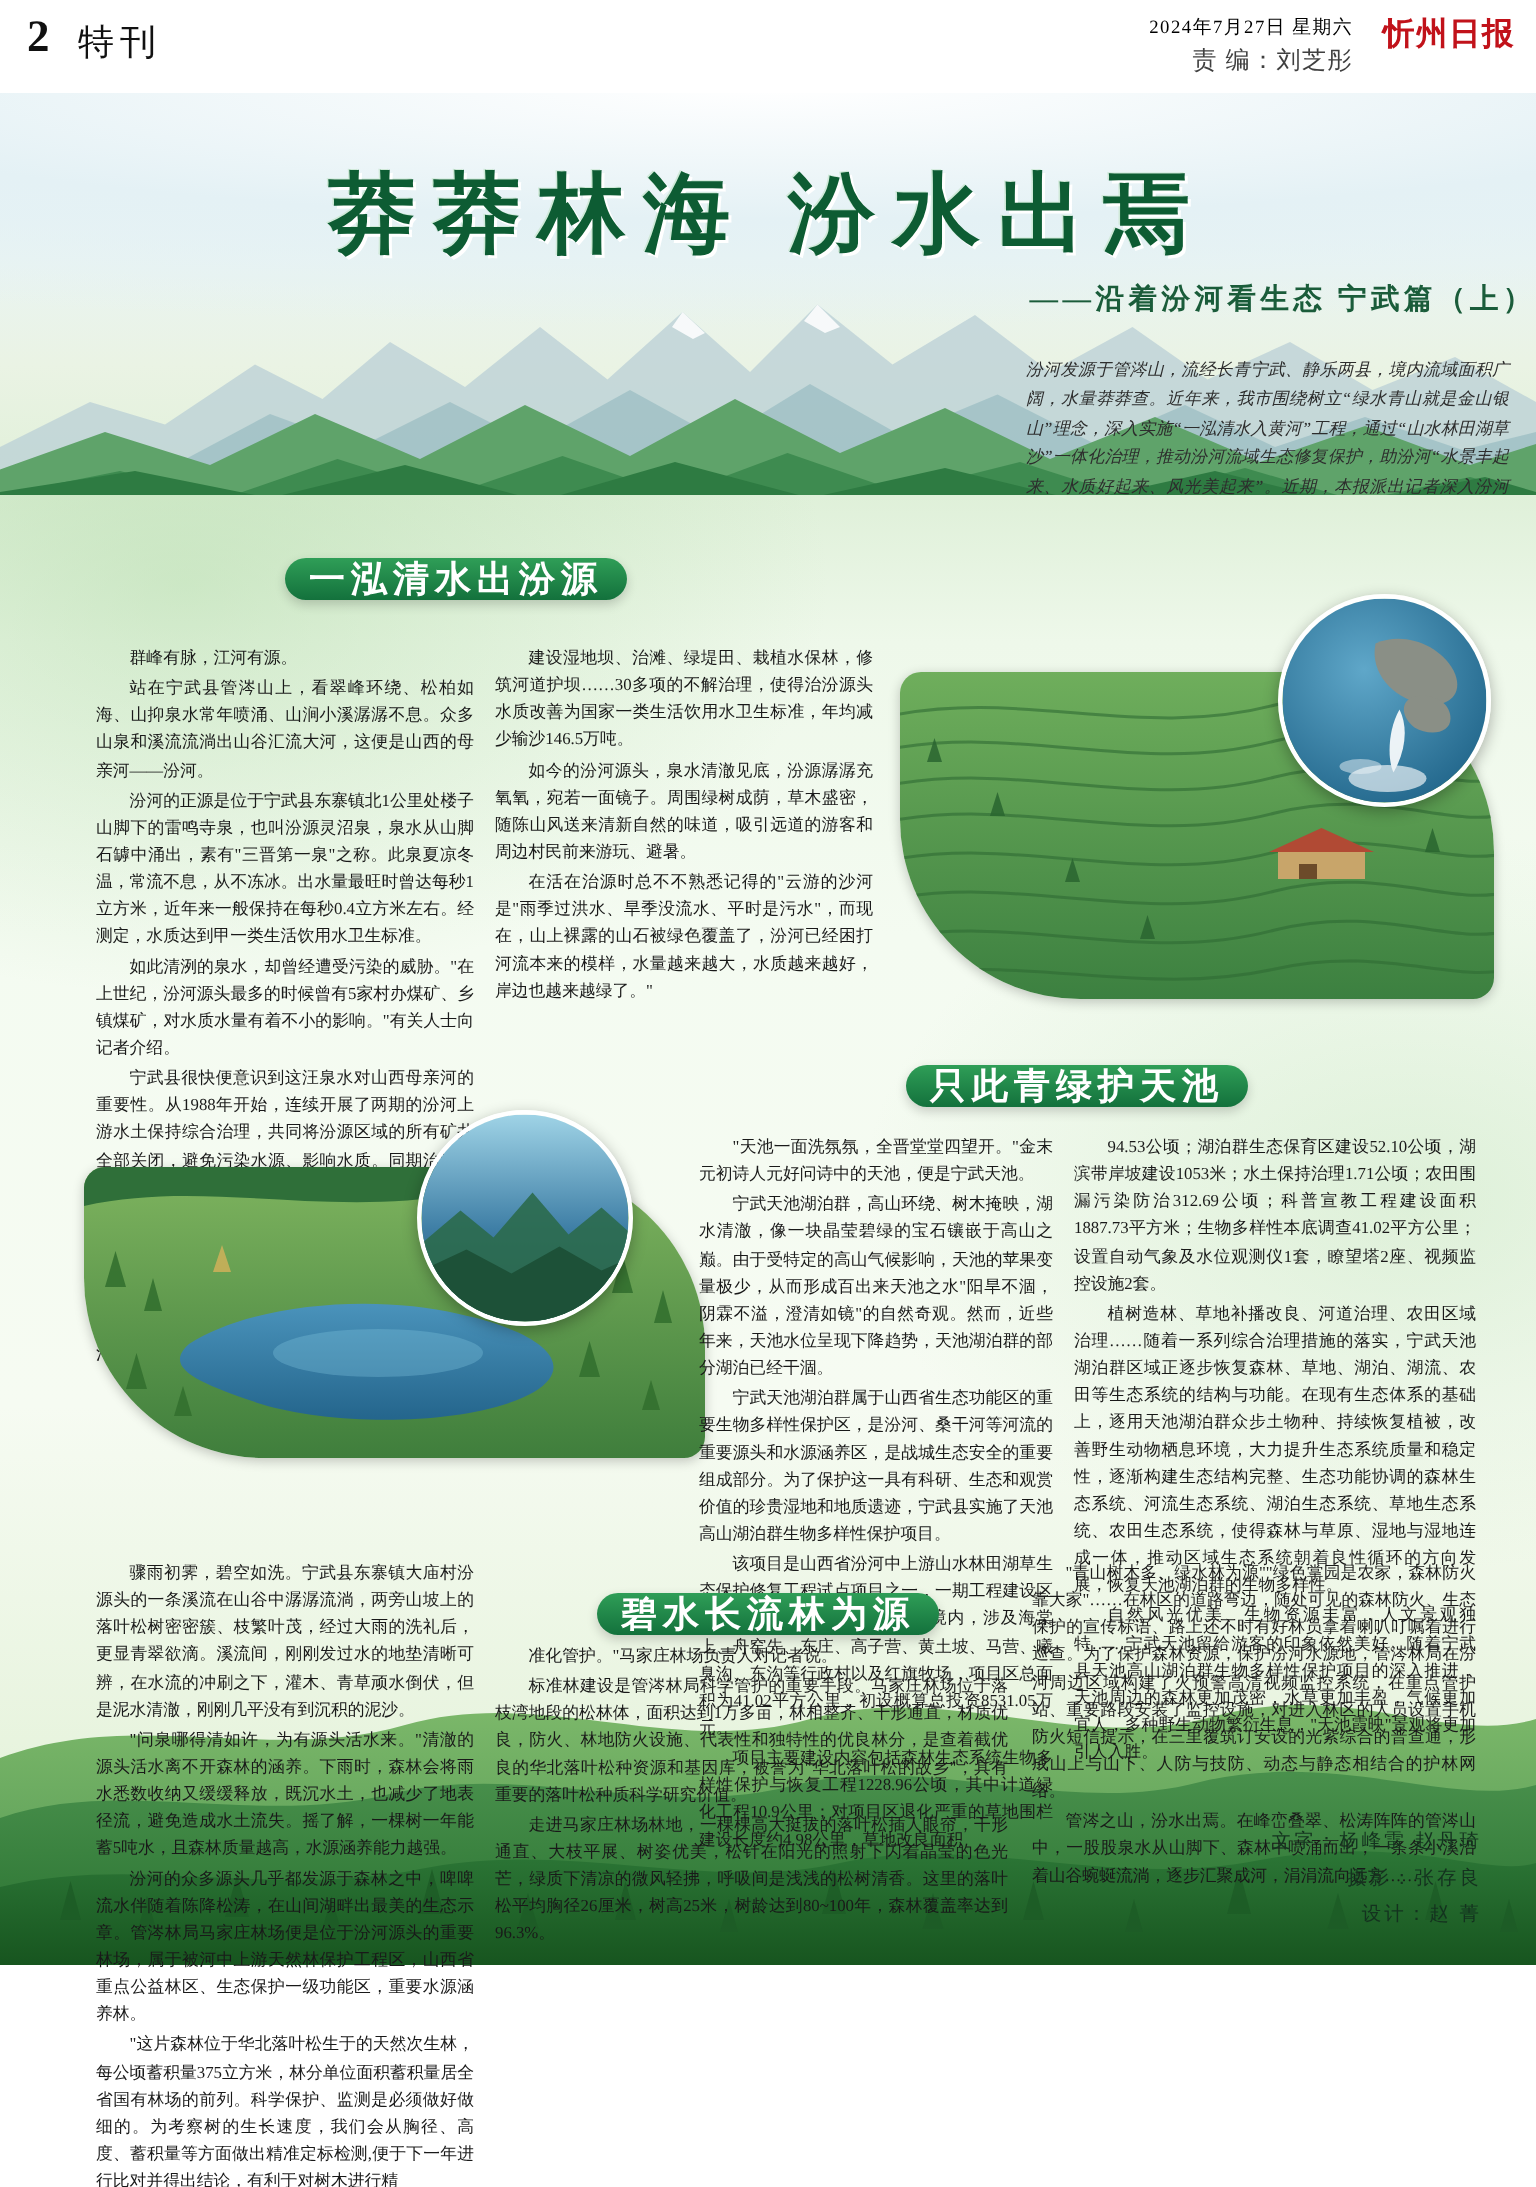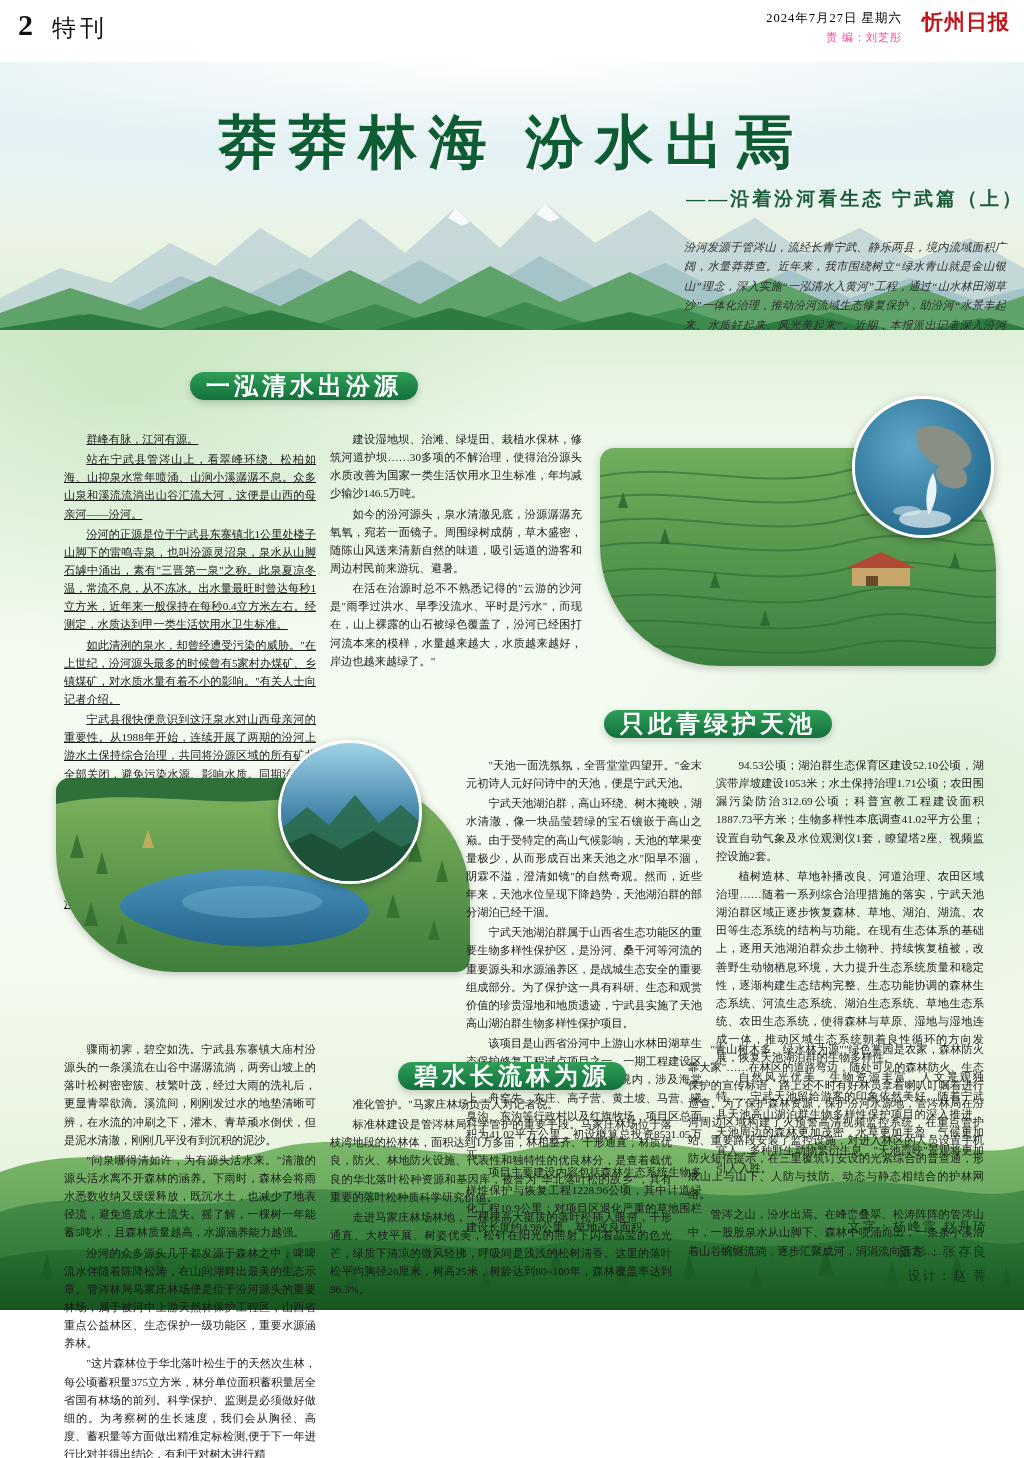--- a/index.html
+++ b/index.html
@@ -18,21 +18,21 @@
     font-family:"Liberation Serif",serif;color:#111;
   }
   .section-name{
     position:absolute;left:52px;top:12px;font-size:24px;letter-spacing:4px;color:#111;
   }
   .date-line{
     position:absolute;right:122px;top:10px;font-size:12.5px;color:#000000;letter-spacing:1px;
     text-align:right;
   }
   .editor-line{
-    position:absolute;right:122px;top:30px;font-size:11px;color:#ec4899;letter-spacing:1px;
+    position:absolute;right:122px;top:30px;font-size:16px;color:#404040;letter-spacing:1px;
     text-align:center;
   }
   .paper-logo{
     position:absolute;right:14px;top:8px;font-size:21px;font-weight:bold;color:#c1121a;
     letter-spacing:1px;font-family:"Liberation Serif",serif;
   }
 
   
   .hero{
     position:absolute;left:0;top:58px;width:1024px;height:300px;overflow:hidden;
@@ -243,21 +243,21 @@
       <path d="M86,66 C98,62 112,68 112,80 C112,90 98,92 88,86 C80,80 78,70 86,66 Z"></path>
     </g>
     <g fill="#ffffff" opacity="0.9">
       <path d="M78,74 C84,86 82,102 74,116 C70,108 70,88 78,74 Z"></path>
       <ellipse cx="70" cy="120" rx="26" ry="9" opacity="0.7"></ellipse>
       <ellipse cx="52" cy="112" rx="14" ry="5" opacity="0.5"></ellipse>
     </g>
   </svg>
 </div>
 
-<div class="col" style="left:64px;top:430px;width:252px;text-decoration:underline;">
+<div class="col" style="left:64px;top:430px;width:252px;">
   <p>群峰有脉，江河有源。</p>
   <p>站在宁武县管涔山上，看翠峰环绕、松柏如海、山抑泉水常年喷涌、山涧小溪潺潺不息。众多山泉和溪流流淌出山谷汇流大河，这便是山西的母亲河——汾河。</p>
   <p>汾河的正源是位于宁武县东寨镇北1公里处楼子山脚下的雷鸣寺泉，也叫汾源灵沼泉，泉水从山脚石罅中涌出，素有"三晋第一泉"之称。此泉夏凉冬温，常流不息，从不冻冰。出水量最旺时曾达每秒1立方米，近年来一般保持在每秒0.4立方米左右。经测定，水质达到甲一类生活饮用水卫生标准。</p>
   <p>如此清洌的泉水，却曾经遭受污染的威胁。"在上世纪，汾河源头最多的时候曾有5家村办煤矿、乡镇煤矿，对水质水量有着不小的影响。"有关人士向记者介绍。</p>
   <p>宁武县很快便意识到这汪泉水对山西母亲河的重要性。从1988年开始，连续开展了两期的汾河上游水土保持综合治理，共同将汾源区域的所有矿井全部关闭，避免污染水源、影响水质。同期治沟持续了20年，再加上后续多年的治理保护。共治理水土流失面积311.3平方公里，在东寨镇新建成污水处理厂，关闭取缔各类污染企业511座，整合大中型煤矿17座，有效减少了污水排放，持续不断提高水质。</p>
   <p>为了更好保护汾河源头，近年来，宁武县将汾河河道及沿</p>
 </div>
 
 <div class="col" style="left:330px;top:430px;width:252px;">
   <p>建设湿地坝、治滩、绿堤田、栽植水保林，修筑河道护坝……30多项的不解治理，使得治汾源头水质改善为国家一类生活饮用水卫生标准，年均减少输沙146.5万吨。</p>

